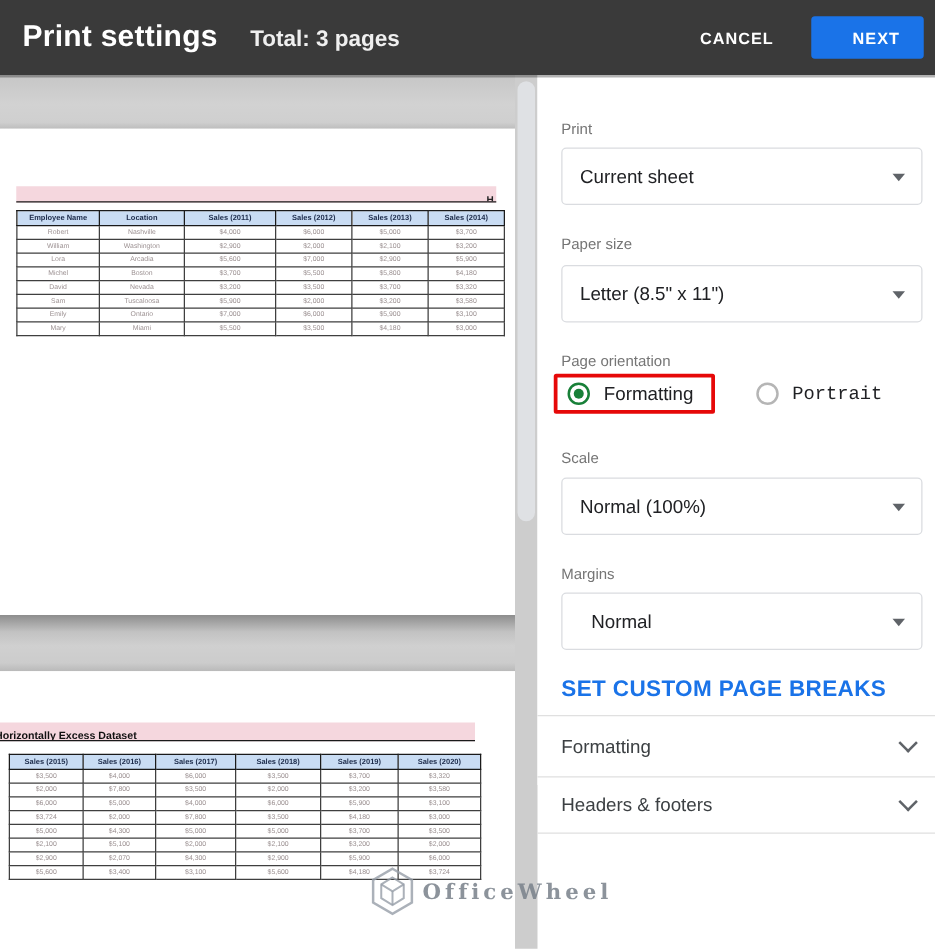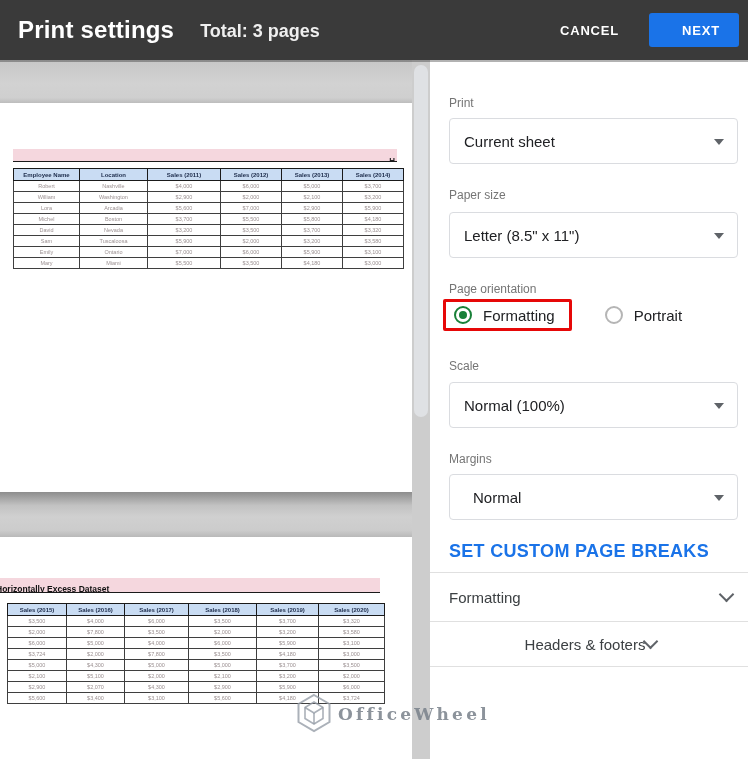--- a/index.html
+++ b/index.html
@@ -73,31 +73,31 @@
   .radio-row{position:absolute;left:13px;top:239px;display:flex;align-items:center;}
   .radio-box{
     border:3px solid #e60808;border-radius:2px;display:flex;align-items:center;
     padding:4px 14px 4px 8px;background:#fff;cursor:pointer;
   }
   .radio-outer{width:18px;height:18px;border-radius:50%;box-sizing:border-box;position:relative;flex:none;}
   .radio-on{border:2px solid #188038;}
   .radio-on .dot{position:absolute;left:3px;top:3px;width:8px;height:8px;border-radius:50%;background:#188038;}
   .radio-off{border:2px solid #b5b5b5;}
   .radio-label{font-size:15px;color:#202124;margin-left:11px;}
-  .radio-plain{display:flex;align-items:center;margin-left:33px;cursor:pointer;}
+  .radio-plain{display:flex;align-items:center;margin-left:33px;cursor:pointer;font-family:Liberation Mono, monospace;}
   .link-breaks{
     position:absolute;left:19px;top:481px;font-size:18px;font-weight:700;letter-spacing:.3px;
     color:#1a73e8;cursor:pointer;
   }
   .sections{position:absolute;left:0;top:512px;width:318px;}
   .section-row{
     height:49px;border-top:1px solid #e0e0e0;display:flex;align-items:center;
     padding:0 16px 0 19px;cursor:pointer;justify-content:space-between;box-sizing:border-box;
   }
-  .section-row:last-child{border-bottom:1px solid #e0e0e0;justify-content:center;}
+  .section-row:last-child{border-bottom:1px solid #e0e0e0;}
   .section-row.short{height:46px;}
   .section-label{font-size:15px;color:#3c4043;}
   .chevron{
     width:9px;height:9px;border-right:2px solid #5f6368;border-bottom:2px solid #5f6368;
     transform:rotate(45deg);margin-top:-5px;flex:none;
   }
   
   .watermark{
     position:absolute;left:294px;top:692px;display:flex;align-items:center;z-index:70;pointer-events:none;
   }

